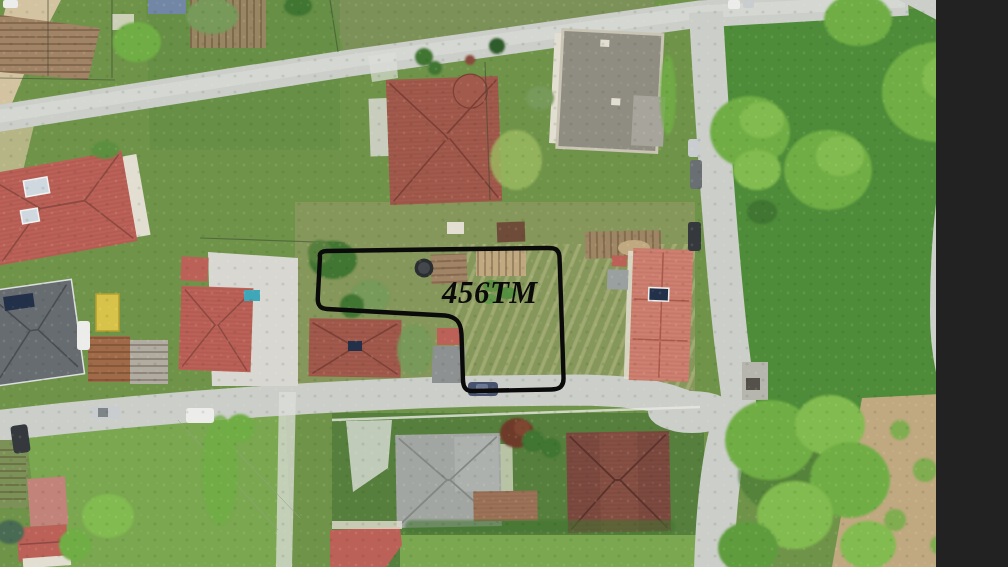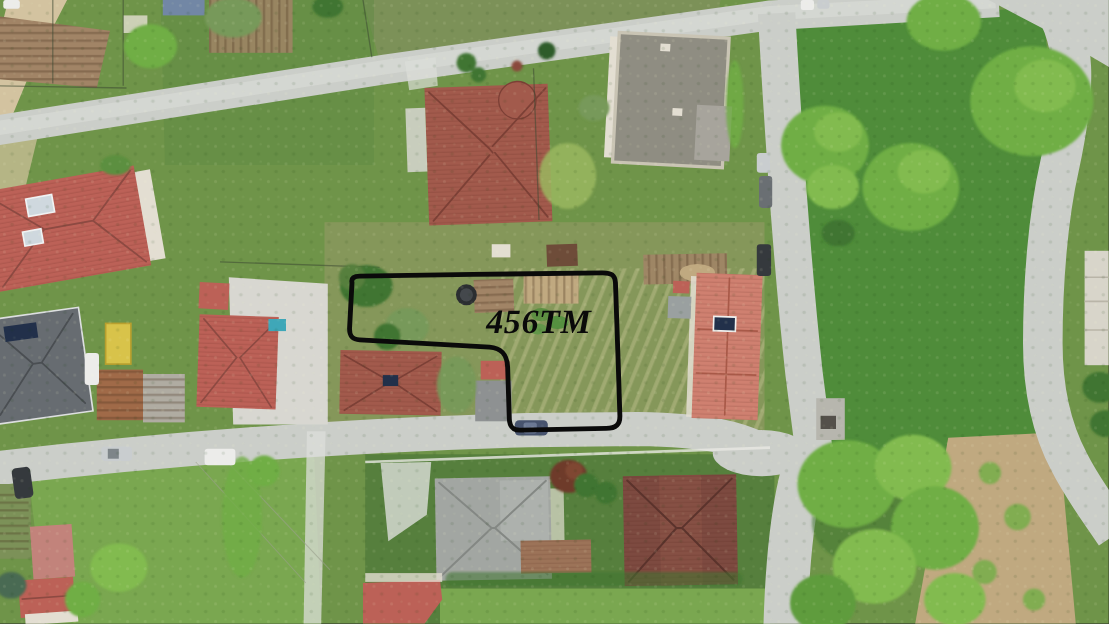--- a/index.html
+++ b/index.html
@@ -1,16 +1,16 @@
 <!DOCTYPE html>
 <html style="--grass: #6f9449; --grass_dark: #5d8a42; --field_green: #4f8c3a; --meadow: #7aa750; --parcel_grass: #85975a; --scrub: #7c9158; --lawn_dark: #567f3d; --road: #cbcec9; --road_pale: #dcded9; --dirt: #d3c3a0; --soil: #a18466; --soil_light: #c0a980; --rubble: #d8d7d1; --wall_white: #e3ded2; --roof_red: #bc6157; --roof_terracotta: #a25a4c; --roof_salmon: #cf8070; --roof_brown: #7d4a40; --roof_gray_light: #a2a6a2; --roof_gray_dark: #676c71; --roof_flat: #8f8d82; --tree_bright: #82bb4f; --tree_mid: #6fae45; --tree_dark: #3f7431; --tree_olive: #77995a; --rust: #a06a48; --shed_yellow: #d8c34a; --tarp_blue: #7287a5; --solar_dark: #22304a; --solar_teal: #3fa7b8; --plum: #6e3a2a; --car_silver: #c9cdcf; --car_white: #ececea; --car_dark: #35393d; --car_blue: #47536e; --boundary_black: #0a0a0a;"><head>
 <meta charset="utf-8">
 <style>
   html,body{margin:0;padding:0;background:#222;}
-  .stage{position:relative;width:1008px;height:567px;overflow:hidden;font-family:"Liberation Sans",sans-serif;}
+  .stage{position:relative;width:936px;height:567px;overflow:hidden;font-family:"Liberation Sans",sans-serif;}
   svg{display:block;}
   
   .c-grass{fill:var(--grass)} .c-grass-dark{fill:var(--grass_dark)} .c-field{fill:var(--field_green)}
   .c-meadow{fill:var(--meadow)} .c-parcel{fill:var(--parcel_grass)} .c-scrub{fill:var(--scrub)}
   .c-lawn-dark{fill:var(--lawn_dark)} .c-road{fill:none;stroke:var(--road)} .c-roadfill{fill:var(--road)}
   .c-road-pale{fill:var(--road_pale)} .c-dirt{fill:var(--dirt)} .c-soil{fill:var(--soil)}
   .c-soil-light{fill:var(--soil_light)} .c-rubble{fill:var(--rubble)} .c-wall{fill:var(--wall_white)}
   .c-roof-red{fill:var(--roof_red)} .c-roof-terra{fill:var(--roof_terracotta)} .c-roof-salmon{fill:var(--roof_salmon)}
   .c-roof-brown{fill:var(--roof_brown)} .c-roof-gray{fill:var(--roof_gray_light)} .c-roof-slate{fill:var(--roof_gray_dark)}
   .c-roof-flat{fill:var(--roof_flat)} .c-tree{fill:var(--tree_mid)} .c-tree-bright{fill:var(--tree_bright)}

